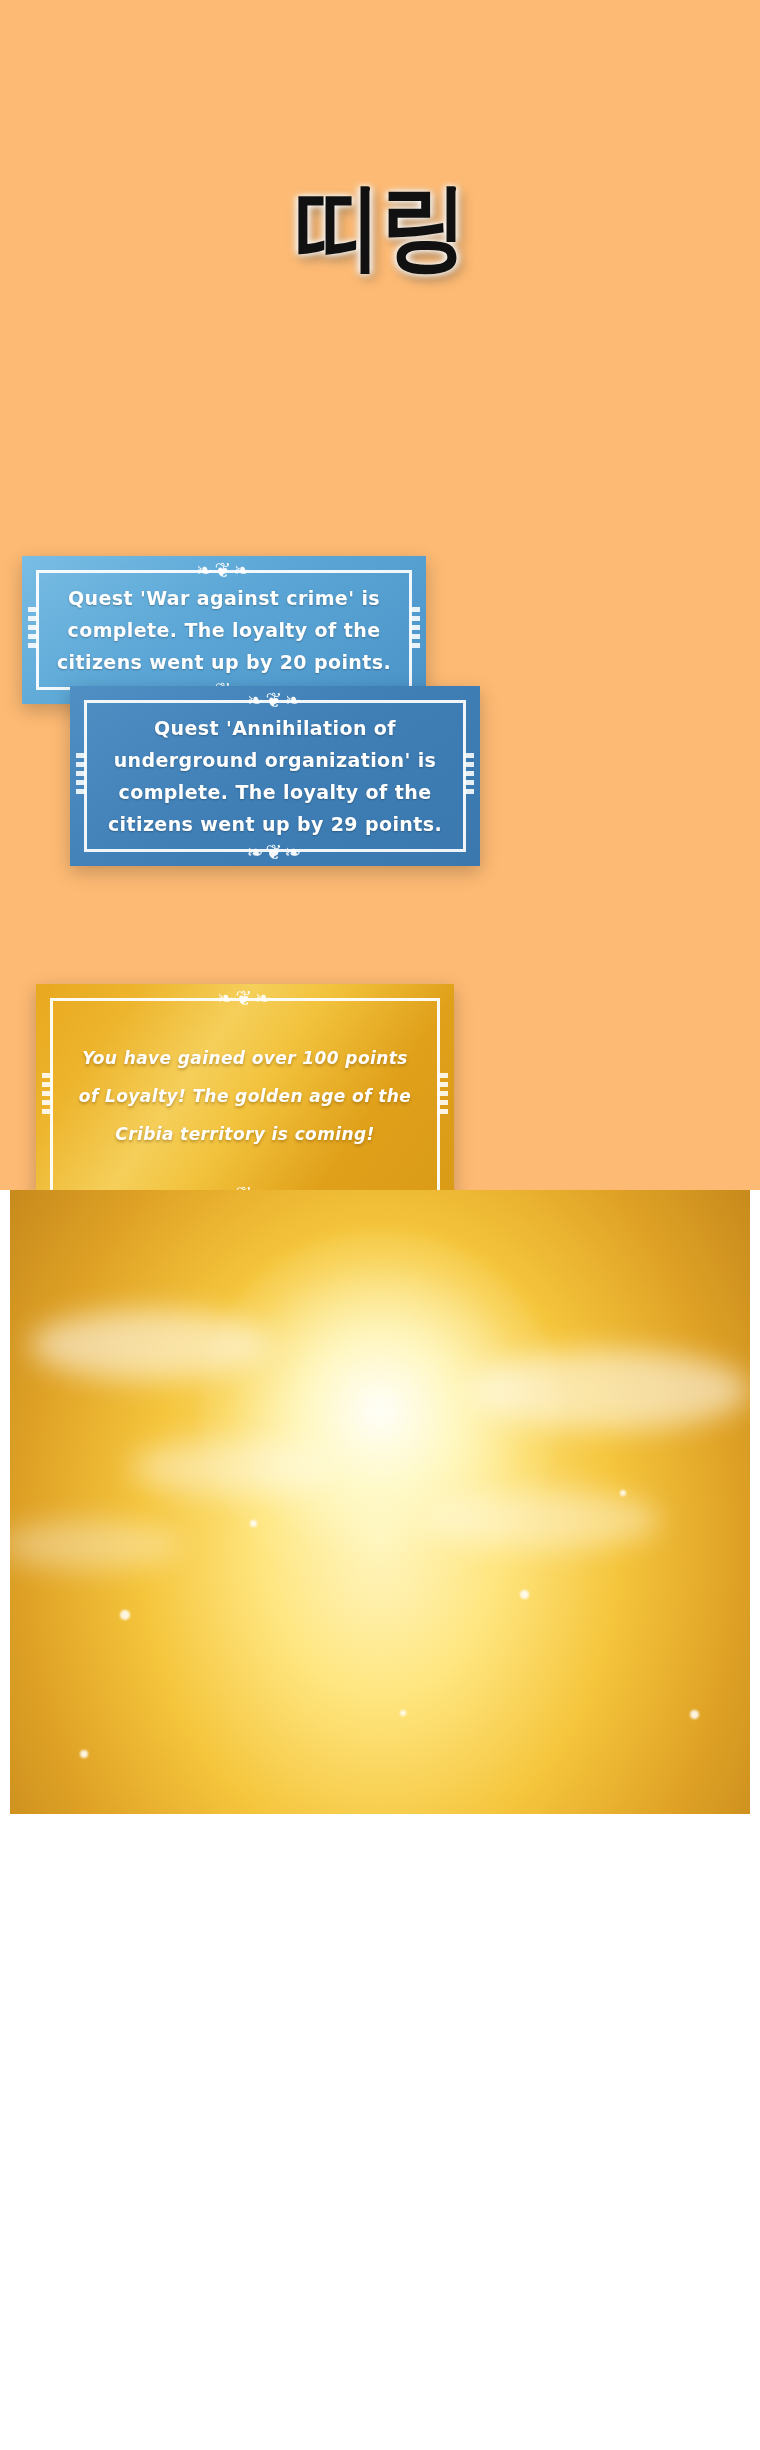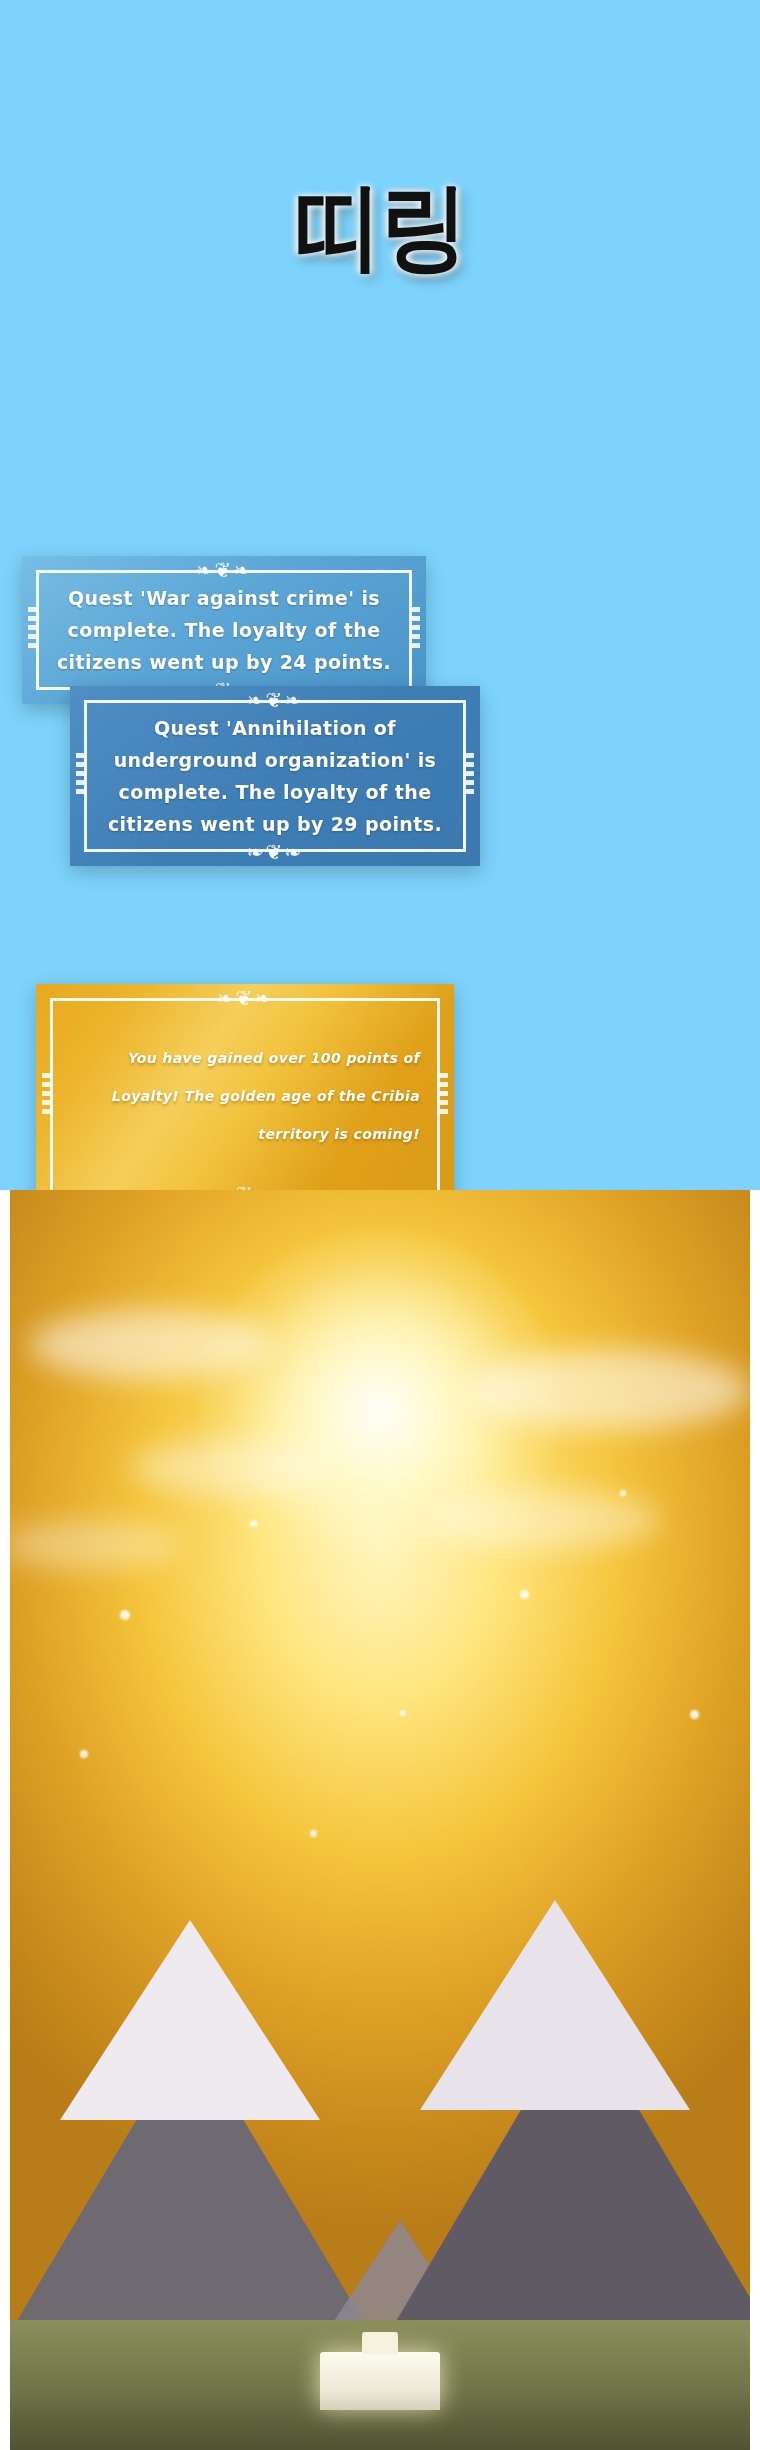--- a/index.html
+++ b/index.html
@@ -6,23 +6,23 @@
     margin: 0;
     padding: 0;
     background: #ffffff;
   }
   body {
     font-family: "DejaVu Sans", sans-serif;
   }
   .page {
     position: relative;
     width: 760px;
-    height: 2450px;
+    height: 1814px;
     overflow: hidden;
-    background: #7dd3fc;
+    background: #fdba74;
   }
 
   
   .sfx {
     position: absolute;
     left: 0;
     top: 168px;
     width: 760px;
     text-align: center;
     font-family: "DejaVu Sans", sans-serif;
@@ -142,25 +142,24 @@
     background:
       linear-gradient(125deg,
         #e8a81f 0%,
         #edb42c 18%,
         #f5cf5a 38%,
         #f2c23c 52%,
         #e0a01a 74%,
         #d99a16 100%);
   }
   #box-reward .msg {
-    font-size: 14px;
+    font-size: 17px;
     line-height: 38px;
     font-style: italic;
     text-shadow: 0 2px 3px rgba(120,80,0,0.45);
-    text-align: right;
   }
   #box-reward .inner-frame { border-color: rgba(255,255,255,0.95); }
 
   
   .scene {
     position: absolute;
     left: 0;
     top: 1190px;
     width: 760px;
     height: 1260px;
@@ -295,21 +294,21 @@
 <div class="page">
 
   <div class="sfx">띠링</div>
 
   <div class="sysbox" id="box-quest-1">
     <div class="ornament top">❧❦❧</div>
     <div class="ornament bottom">❧❦❧</div>
     <div class="inner-frame"></div>
     <div class="frame-tick-l"></div>
     <div class="frame-tick-r"></div>
-    <div class="msg">Quest 'War against crime' is complete. The loyalty of the citizens went up by 24 points.</div>
+    <div class="msg">Quest 'War against crime' is complete. The loyalty of the citizens went up by 20 points.</div>
   </div>
 
   <div class="sysbox" id="box-quest-2">
     <div class="ornament top">❧❦❧</div>
     <div class="ornament bottom">❧❦❧</div>
     <div class="inner-frame"></div>
     <div class="frame-tick-l"></div>
     <div class="frame-tick-r"></div>
     <div class="msg">Quest 'Annihilation of underground organization' is complete. The loyalty of the citizens went up by 29 points.</div>
   </div>

